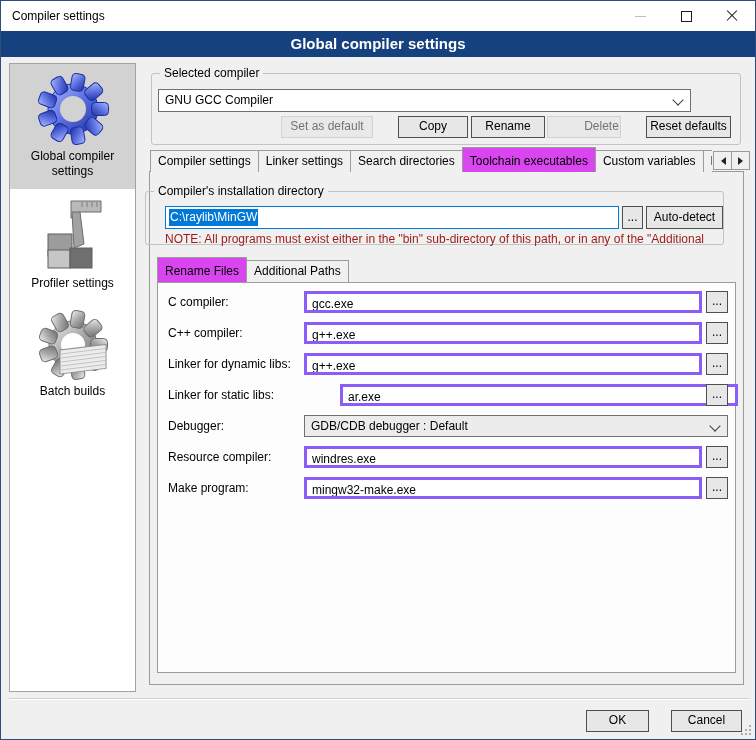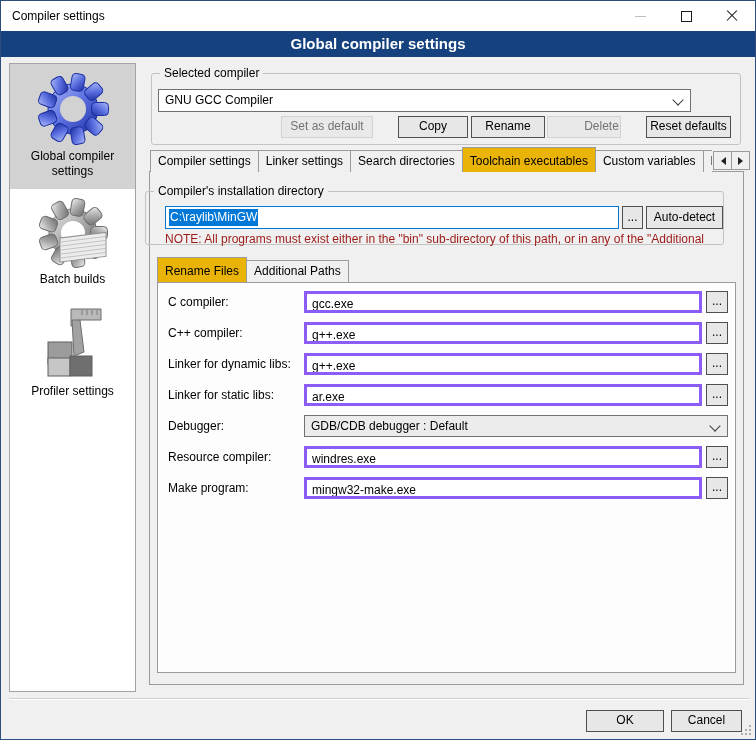--- a/index.html
+++ b/index.html
@@ -44,29 +44,29 @@
   .btn{position:absolute;height:22px;background:#e7e7e7;border:1px solid #4f4f4f;box-sizing:border-box;
     text-align:center;line-height:19px;font-size:12px;cursor:default;white-space:nowrap;overflow:hidden;}
   .btn.disabled{background:#e9e9e9;border-color:#d2d2d2;color:#737373;}
   #btn-set-as-default{left:280px;top:115px;width:92px;}
   #btn-copy{left:397px;top:115px;width:70px;}
   #btn-rename{left:470px;top:115px;width:74px;}
   #btn-delete{left:546px;top:115px;width:74px;padding-left:35px;}
   #btn-reset-defaults{left:645px;top:115px;width:85px;}
   #btn-browse-dir{left:621px;top:205px;width:21px;height:23px;z-index:3;line-height:20px;}
   #btn-autodetect{left:645px;top:205px;width:77px;height:23px;z-index:3;line-height:21px;}
-  #btn-ok{left:585px;top:709px;width:78px;}
+  #btn-ok{left:585px;top:709px;width:63px;}
   #btn-cancel{left:670px;top:709px;width:71px;}
   
   .tab-strip{position:absolute;display:flex;align-items:flex-end;overflow:hidden;z-index:3;}
   #main-tabs{left:149px;top:146px;width:562px;height:25px;}
   #inner-tabs{left:156px;top:256px;width:400px;height:25px;z-index:4;}
   .tab{flex:none;height:22px;line-height:21px;padding:0 7px;background:#f0f0f0;border:1px solid #9b9b9b;
     border-bottom:none;margin-right:-1px;box-sizing:border-box;white-space:nowrap;}
-  .tab.active{height:25px;line-height:26px;background:#eab308;position:relative;z-index:5;}
+  .tab.active{height:25px;line-height:26px;background:#d946ef;position:relative;z-index:5;}
   .tab-arrow{position:absolute;top:150px;width:19px;height:19px;background:#f0f0f0;border:1px solid #9b9b9b;
     box-sizing:border-box;display:flex;align-items:center;justify-content:center;z-index:4;}
   #tab-arrow-left{left:712px;}
   #tab-arrow-right{left:730px;}
   .tri-left{width:0;height:0;border:4px solid transparent;border-right:5px solid #222;margin-right:3px;}
   .tri-right{width:0;height:0;border:4px solid transparent;border-left:5px solid #222;margin-left:3px;}
   
   #tab-page{position:absolute;left:148px;top:170px;width:595px;height:514px;background:#f0f0f0;
     border:1px solid #9b9b9b;box-sizing:border-box;z-index:1;}
   #dir-input{position:absolute;left:164px;top:205px;width:454px;height:23px;background:#fff;
@@ -130,20 +130,42 @@
               <rect x="29.5" y="0.5" width="13" height="17" rx="4" transform="rotate(290 36 36)"></rect>
               <rect x="29.5" y="0.5" width="13" height="17" rx="4" transform="rotate(330 36 36)"></rect>
             </g>
     <circle cx="36" cy="36" r="13" fill="#d2d2d2"></circle>
           </svg>
         </div>
         <div class="side-label">Global compiler settings</div>
       </div>
       <div class="side-item">
         <div class="side-icon">
+          <svg width="66" height="74" viewBox="0 0 66 74">
+    <g stroke="#5f5f5f" stroke-width="1">
+      <rect x="8" y="36" width="24" height="22" fill="#9c9c9c"></rect>
+      <rect x="8" y="52" width="22" height="18" fill="#c6c6c6"></rect>
+      <rect x="30" y="50" width="22" height="20" fill="#6f6f6f"></rect>
+    </g>
+    <g fill="#b9b9b9" stroke="#6c6c6c" stroke-width="1">
+      <path d="M31 3 h30 v11 h-22 l-2 6 h-6 z"></path>
+      <path d="M32 14 l8 0 l4 32 l-10 4 z" fill="#a2a2a2"></path>
+    </g>
+    <g stroke="#7d7d7d">
+              <line x1="42" y1="4" x2="42" y2="9"></line>
+              <line x1="47" y1="4" x2="47" y2="9"></line>
+      <line x1="52" y1="4" x2="52" y2="9"></line>
+              <line x1="57" y1="4" x2="57" y2="9"></line>
+            </g>
+          </svg>
+        </div>
+        <div class="side-label">Profiler settings</div>
+      </div>
+      <div class="side-item">
+        <div class="side-icon">
           <svg width="70" height="70" viewBox="0 0 70 70">
     <defs>
               <linearGradient id="gg2" x1="0" y1="0" x2="1" y2="1">
                 <stop offset="0" stop-color="#efefef"></stop>
                 <stop offset="0.5" stop-color="#a8a8a8"></stop>
                 <stop offset="1" stop-color="#6d6d6d"></stop>
               </linearGradient>
             </defs>
     <g fill="url(#gg2)" stroke="#6d6d6d" stroke-width="1">
       <circle cx="35" cy="35" r="24"></circle>
@@ -165,42 +187,20 @@
                 <line x1="1" y1="8" x2="45" y2="8"></line>
          <line x1="1" y1="12" x2="45" y2="12"></line>
                 <line x1="1" y1="16" x2="45" y2="16"></line>
          <line x1="1" y1="20" x2="45" y2="20"></line>
               </g>
             </g>
           </svg>
         </div>
         <div class="side-label">Batch builds</div>
       </div>
-      <div class="side-item">
-        <div class="side-icon">
-          <svg width="66" height="74" viewBox="0 0 66 74">
-    <g stroke="#5f5f5f" stroke-width="1">
-      <rect x="8" y="36" width="24" height="22" fill="#9c9c9c"></rect>
-      <rect x="8" y="52" width="22" height="18" fill="#c6c6c6"></rect>
-      <rect x="30" y="50" width="22" height="20" fill="#6f6f6f"></rect>
-    </g>
-    <g fill="#b9b9b9" stroke="#6c6c6c" stroke-width="1">
-      <path d="M31 3 h30 v11 h-22 l-2 6 h-6 z"></path>
-      <path d="M32 14 l8 0 l4 32 l-10 4 z" fill="#a2a2a2"></path>
-    </g>
-    <g stroke="#7d7d7d">
-              <line x1="42" y1="4" x2="42" y2="9"></line>
-              <line x1="47" y1="4" x2="47" y2="9"></line>
-      <line x1="52" y1="4" x2="52" y2="9"></line>
-              <line x1="57" y1="4" x2="57" y2="9"></line>
-            </g>
-          </svg>
-        </div>
-        <div class="side-label">Profiler settings</div>
-      </div>
     </div>
 
   <div class="fs" id="fs-compiler">
     <span class="fs-legend">Selected compiler</span>
   </div>
   <div class="combo" id="compiler-combo">
     <span>GNU GCC Compiler</span>
     <span class="chev"></span>
   </div>
   <div id="compiler-buttons">
@@ -246,21 +246,21 @@
       <div class="row-label" style="top: 12px;">C compiler:</div>
       <div class="row-input" style="top: 8px;">gcc.exe</div>
       <div class="btn row-browse" style="top: 8px;">...</div>
       <div class="row-label" style="top: 43px;">C++ compiler:</div>
       <div class="row-input" style="top: 39px;">g++.exe</div>
       <div class="btn row-browse" style="top: 39px;">...</div>
       <div class="row-label" style="top: 74px;">Linker for dynamic libs:</div>
       <div class="row-input" style="top: 70px;">g++.exe</div>
       <div class="btn row-browse" style="top: 70px;">...</div>
       <div class="row-label" style="top: 105px;">Linker for static libs:</div>
-      <div class="row-input" style="top: 101px;">ar.exe</div>
+      <div class="row-input" style="top: 101px; margin-left: 36px;">ar.exe</div>
       <div class="btn row-browse" style="top: 101px;">...</div>
       <div class="row-label" style="top: 136px;">Debugger:</div>
       <div class="combo combo-gray row-combo" style="top: 132px;"><span>GDB/CDB debugger : Default</span><span class="chev"></span></div>
       <div class="row-label" style="top: 167px;">Resource compiler:</div>
       <div class="row-input" style="top: 163px;">windres.exe</div>
       <div class="btn row-browse" style="top: 163px;">...</div>
       <div class="row-label" style="top: 198px;">Make program:</div>
       <div class="row-input" style="top: 194px;">mingw32-make.exe</div>
       <div class="btn row-browse" style="top: 194px;">...</div>
     </div>

